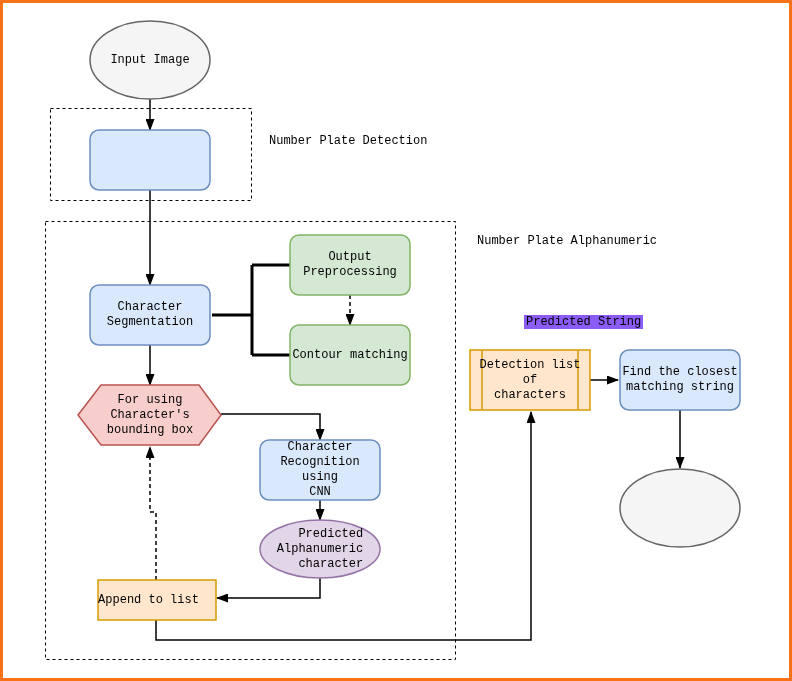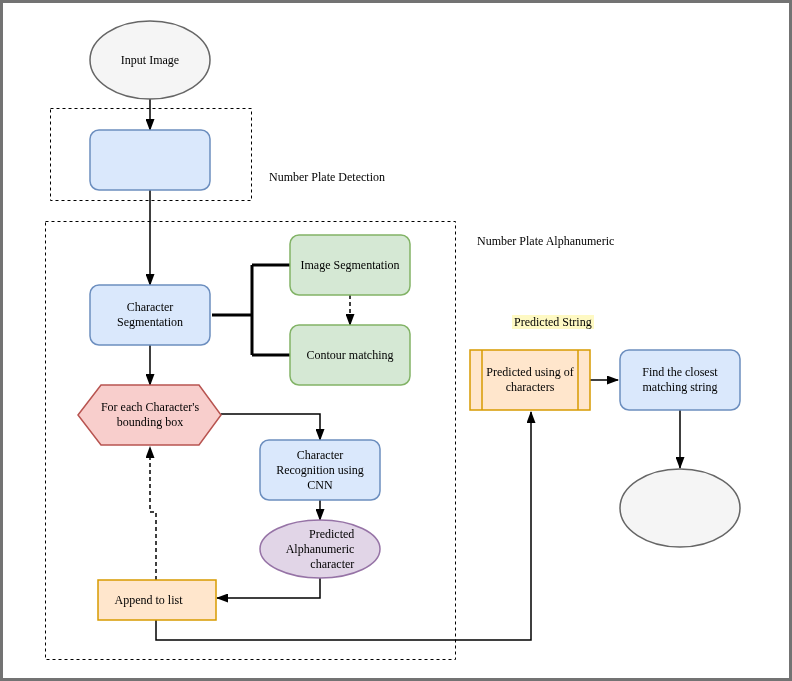--- a/index.html
+++ b/index.html
@@ -1,42 +1,42 @@
 <!DOCTYPE html>
 <html><head>
 <meta charset="utf-8">
 <style>
   html,body { margin:0; padding:0; background:#ffffff; }
   .canvas {
     position:relative;
     width:792px; height:681px;
     box-sizing:border-box;
     background:#ffffff;
-    border:3px solid #737373;
-    font-family:Liberation Serif, serif;
+    border:3px solid #f97316;
+    font-family:Liberation Mono, monospace;
     overflow:hidden;
     padding-left:24px;
   }
   .canvas svg { position:absolute; left:0; top:0; }
   .node-text {
     position:absolute;
     display:flex; align-items:center; justify-content:center;
     text-align:center;
     font-size:12px; line-height:15px;
     color:#000000;
     white-space:pre-line;
     pointer-events:none;
   }
   .float-label {
     position:absolute;
     font-size:12px; line-height:14px;
     color:#000000;
     white-space:nowrap;
   }
-  .float-label.shaded { background:#fef9c3; padding:0 2px; }
+  .float-label.shaded { background:#8b5cf6; padding:0 2px;margin-left:12px; }
 </style>
 </head>
 <body>
 
 <div class="canvas">
 
   <svg width="786" height="675" viewBox="0 0 786 675">
     <defs>
       <marker id="arrow" markerUnits="userSpaceOnUse" markerWidth="12" markerHeight="9" refX="11" refY="4.5" orient="auto">
         <path d="M0,0 L12,4.5 L0,9 Z" fill="#000000"></path>
@@ -70,33 +70,33 @@
     <rect x="95" y="577" width="118" height="40" stroke-width="1.5" fill="#ffe6cc" stroke="#d79b00"></rect>
     <rect x="467" y="347" width="120" height="60" stroke-width="1.5" fill="#ffe6cc" stroke="#d79b00"></rect>
     <path d="M479,347 V407 M575,347 V407" fill="none" stroke-width="1.5" stroke="#d79b00"></path>
     <rect x="617" y="347" width="120" height="60" rx="9" stroke-width="1.5" fill="#dae8fc" stroke="#6c8ebf"></rect>
     <ellipse cx="677" cy="505" rx="60" ry="39" stroke-width="1.5" fill="#f5f5f5" stroke="#666666"></ellipse>
   </svg>
 
   <div class="node-text" style="left:87px;  top:19px;  width:120px; height:76px;">Input Image</div>
   <div class="node-text" style="left:87px;  top:282px; width:120px; height:60px;">Character
 Segmentation</div>
-  <div class="node-text" style="left:287px; top:232px; width:120px; height:60px;">Image Segmentation</div>
+  <div class="node-text" style="left:287px; top:232px; width:120px; height:60px;">Output Preprocessing</div>
   <div class="node-text" style="left:287px; top:322px; width:120px; height:60px;">Contour matching</div>
-  <div class="node-text" style="left:75px;  top:382px; width:144px; height:60px;">For each Character's
+  <div class="node-text" style="left:75px;  top:382px; width:144px; height:60px;">For using Character's
 bounding box</div>
   <div class="node-text" style="left:257px; top:437px; width:120px; height:60px;">Character
 Recognition using
 CNN</div>
   <div class="node-text" style="left:257px; top:517px; width:120px; height:58px;text-align:right;">Predicted
 Alphanumeric
 character</div>
   <div class="node-text" style="left:95px;  top:577px; width:101px; height:40px;text-align:center;">Append to list</div>
-  <div class="node-text" style="left:467px; top:347px; width:120px; height:60px;">Predicted using of
+  <div class="node-text" style="left:467px; top:347px; width:120px; height:60px;">Detection list of
 characters</div>
   <div class="node-text" style="left:617px; top:347px; width:120px; height:60px;">Find the closest
 matching string</div>
 
-  <div class="float-label" style="left:266px; top:131px;margin-top:36px;">Number Plate Detection</div>
+  <div class="float-label" style="left:266px; top:131px;">Number Plate Detection</div>
   <div class="float-label" style="left:474px; top:231px;">Number Plate Alphanumeric</div>
   <div class="float-label shaded" style="left:509px; top:312px;">Predicted String</div>
 
 </div>
 
 </body></html>

